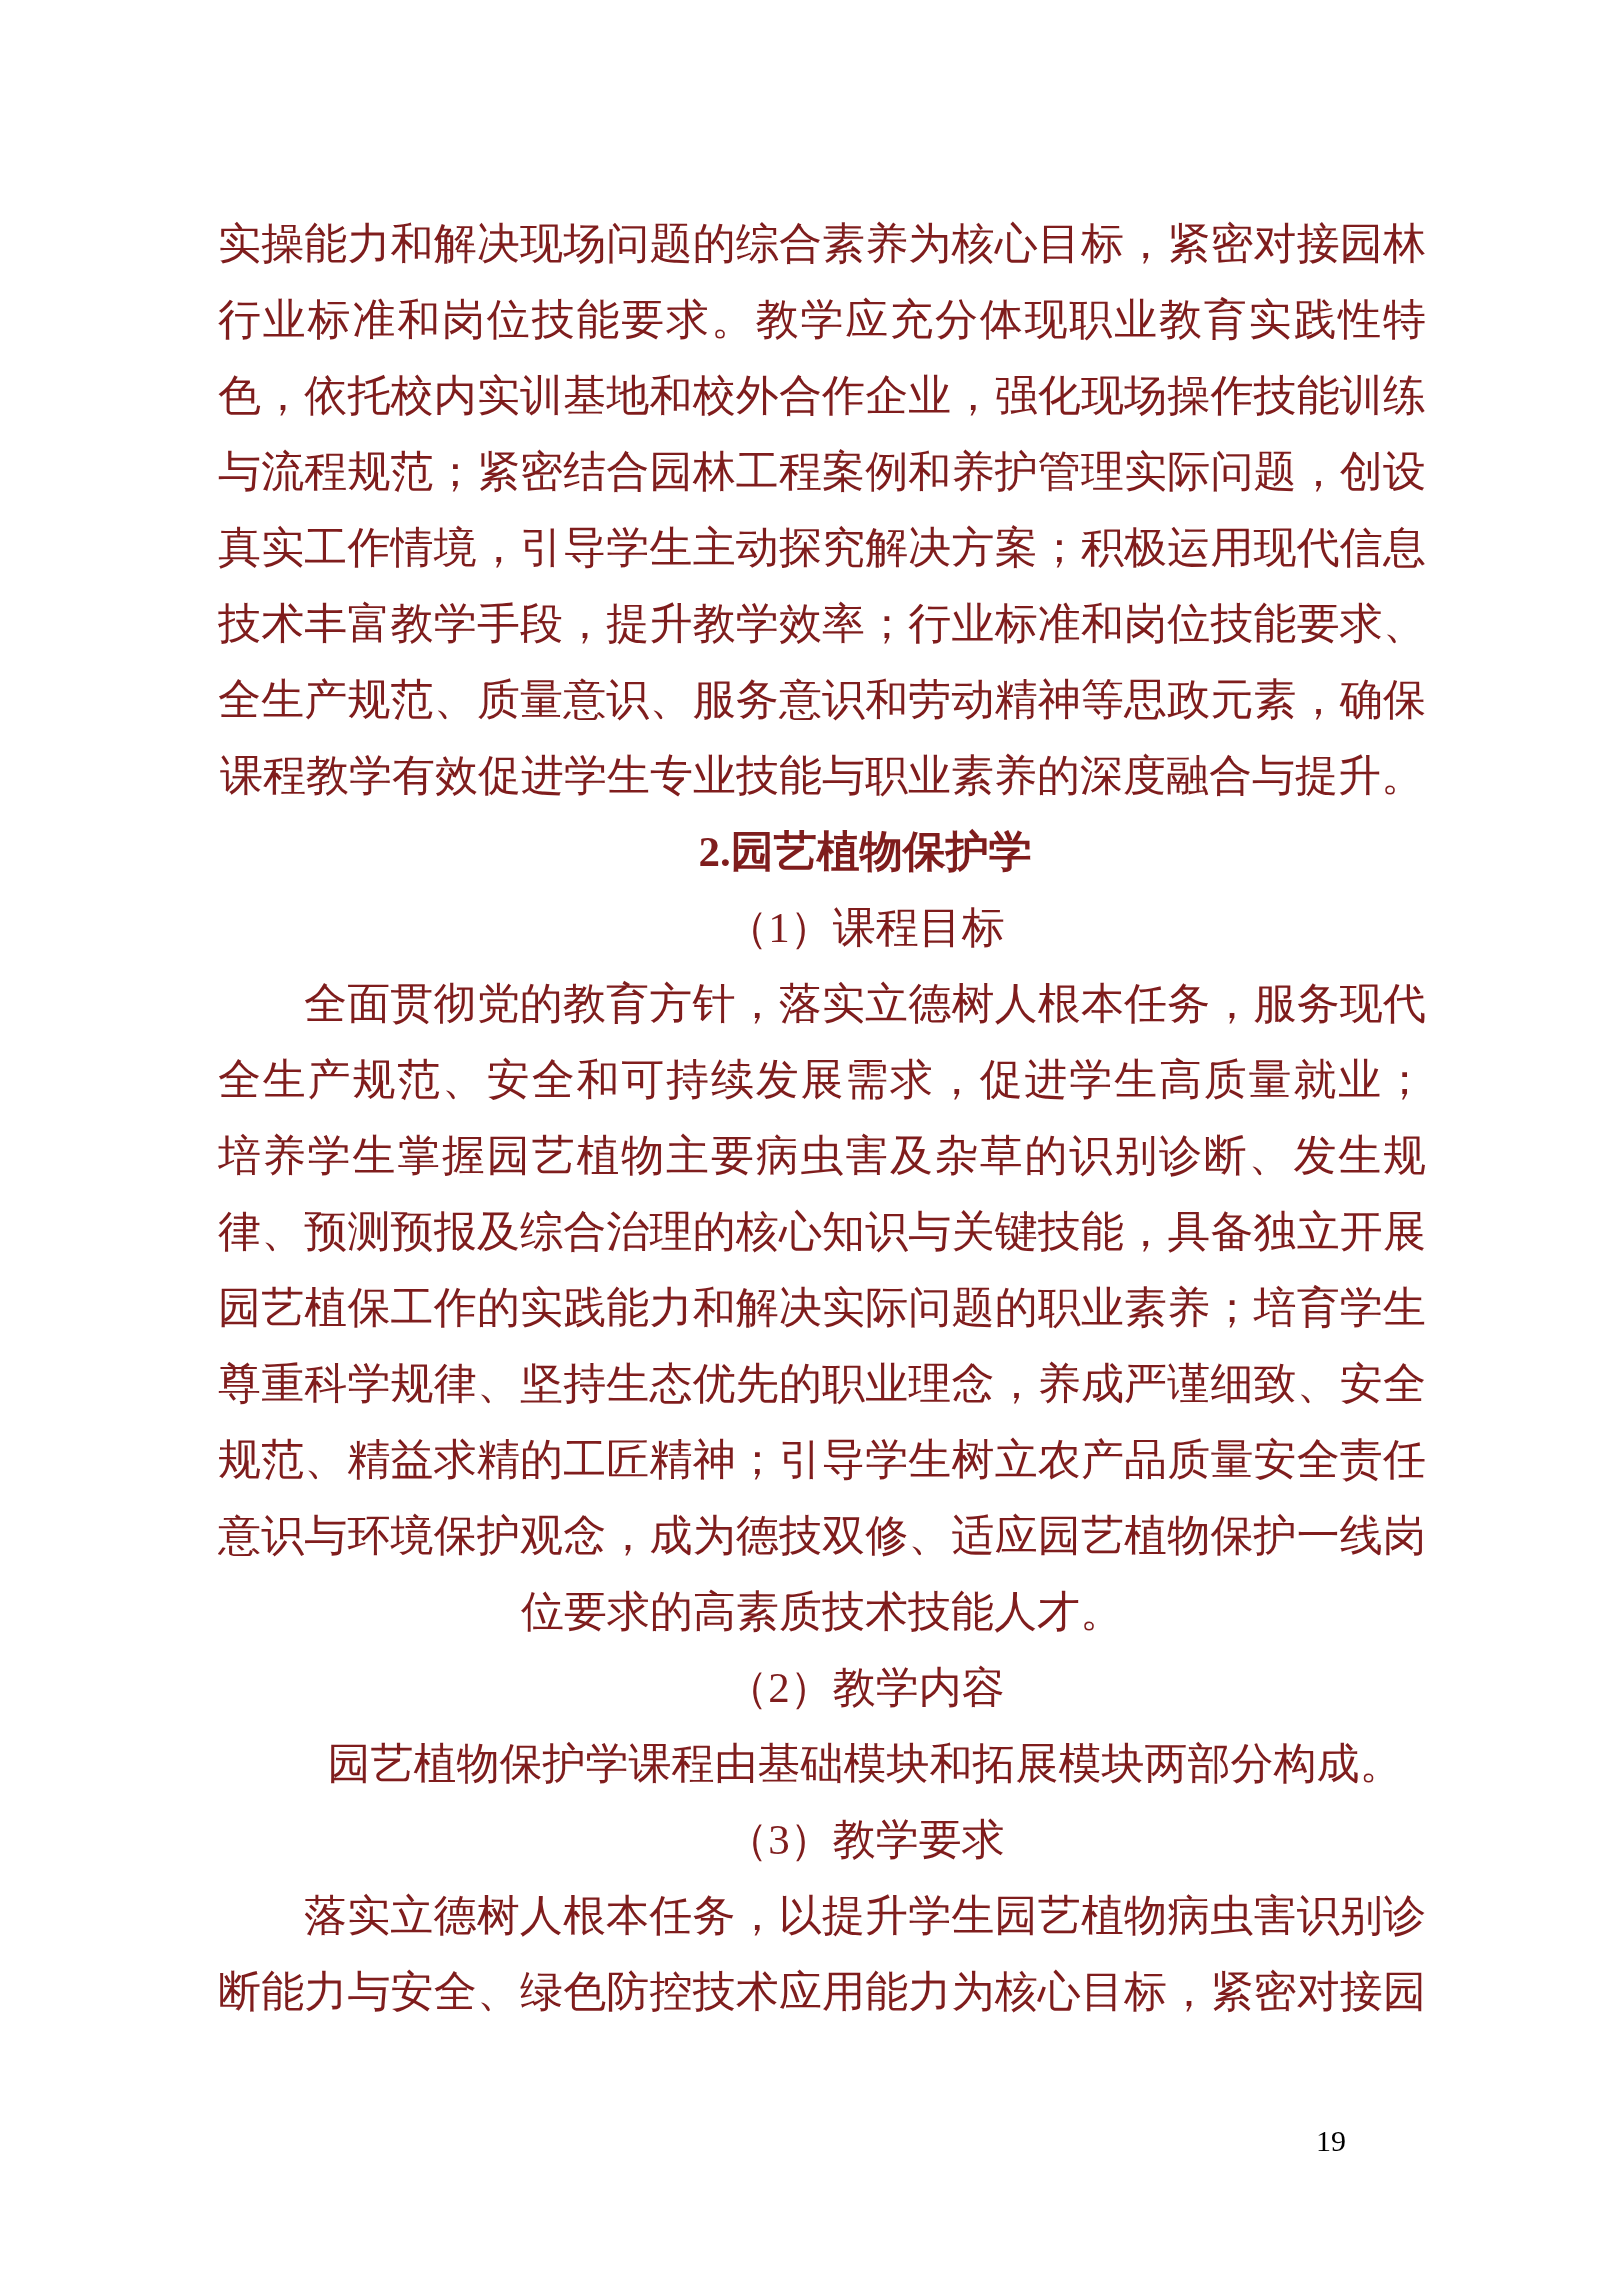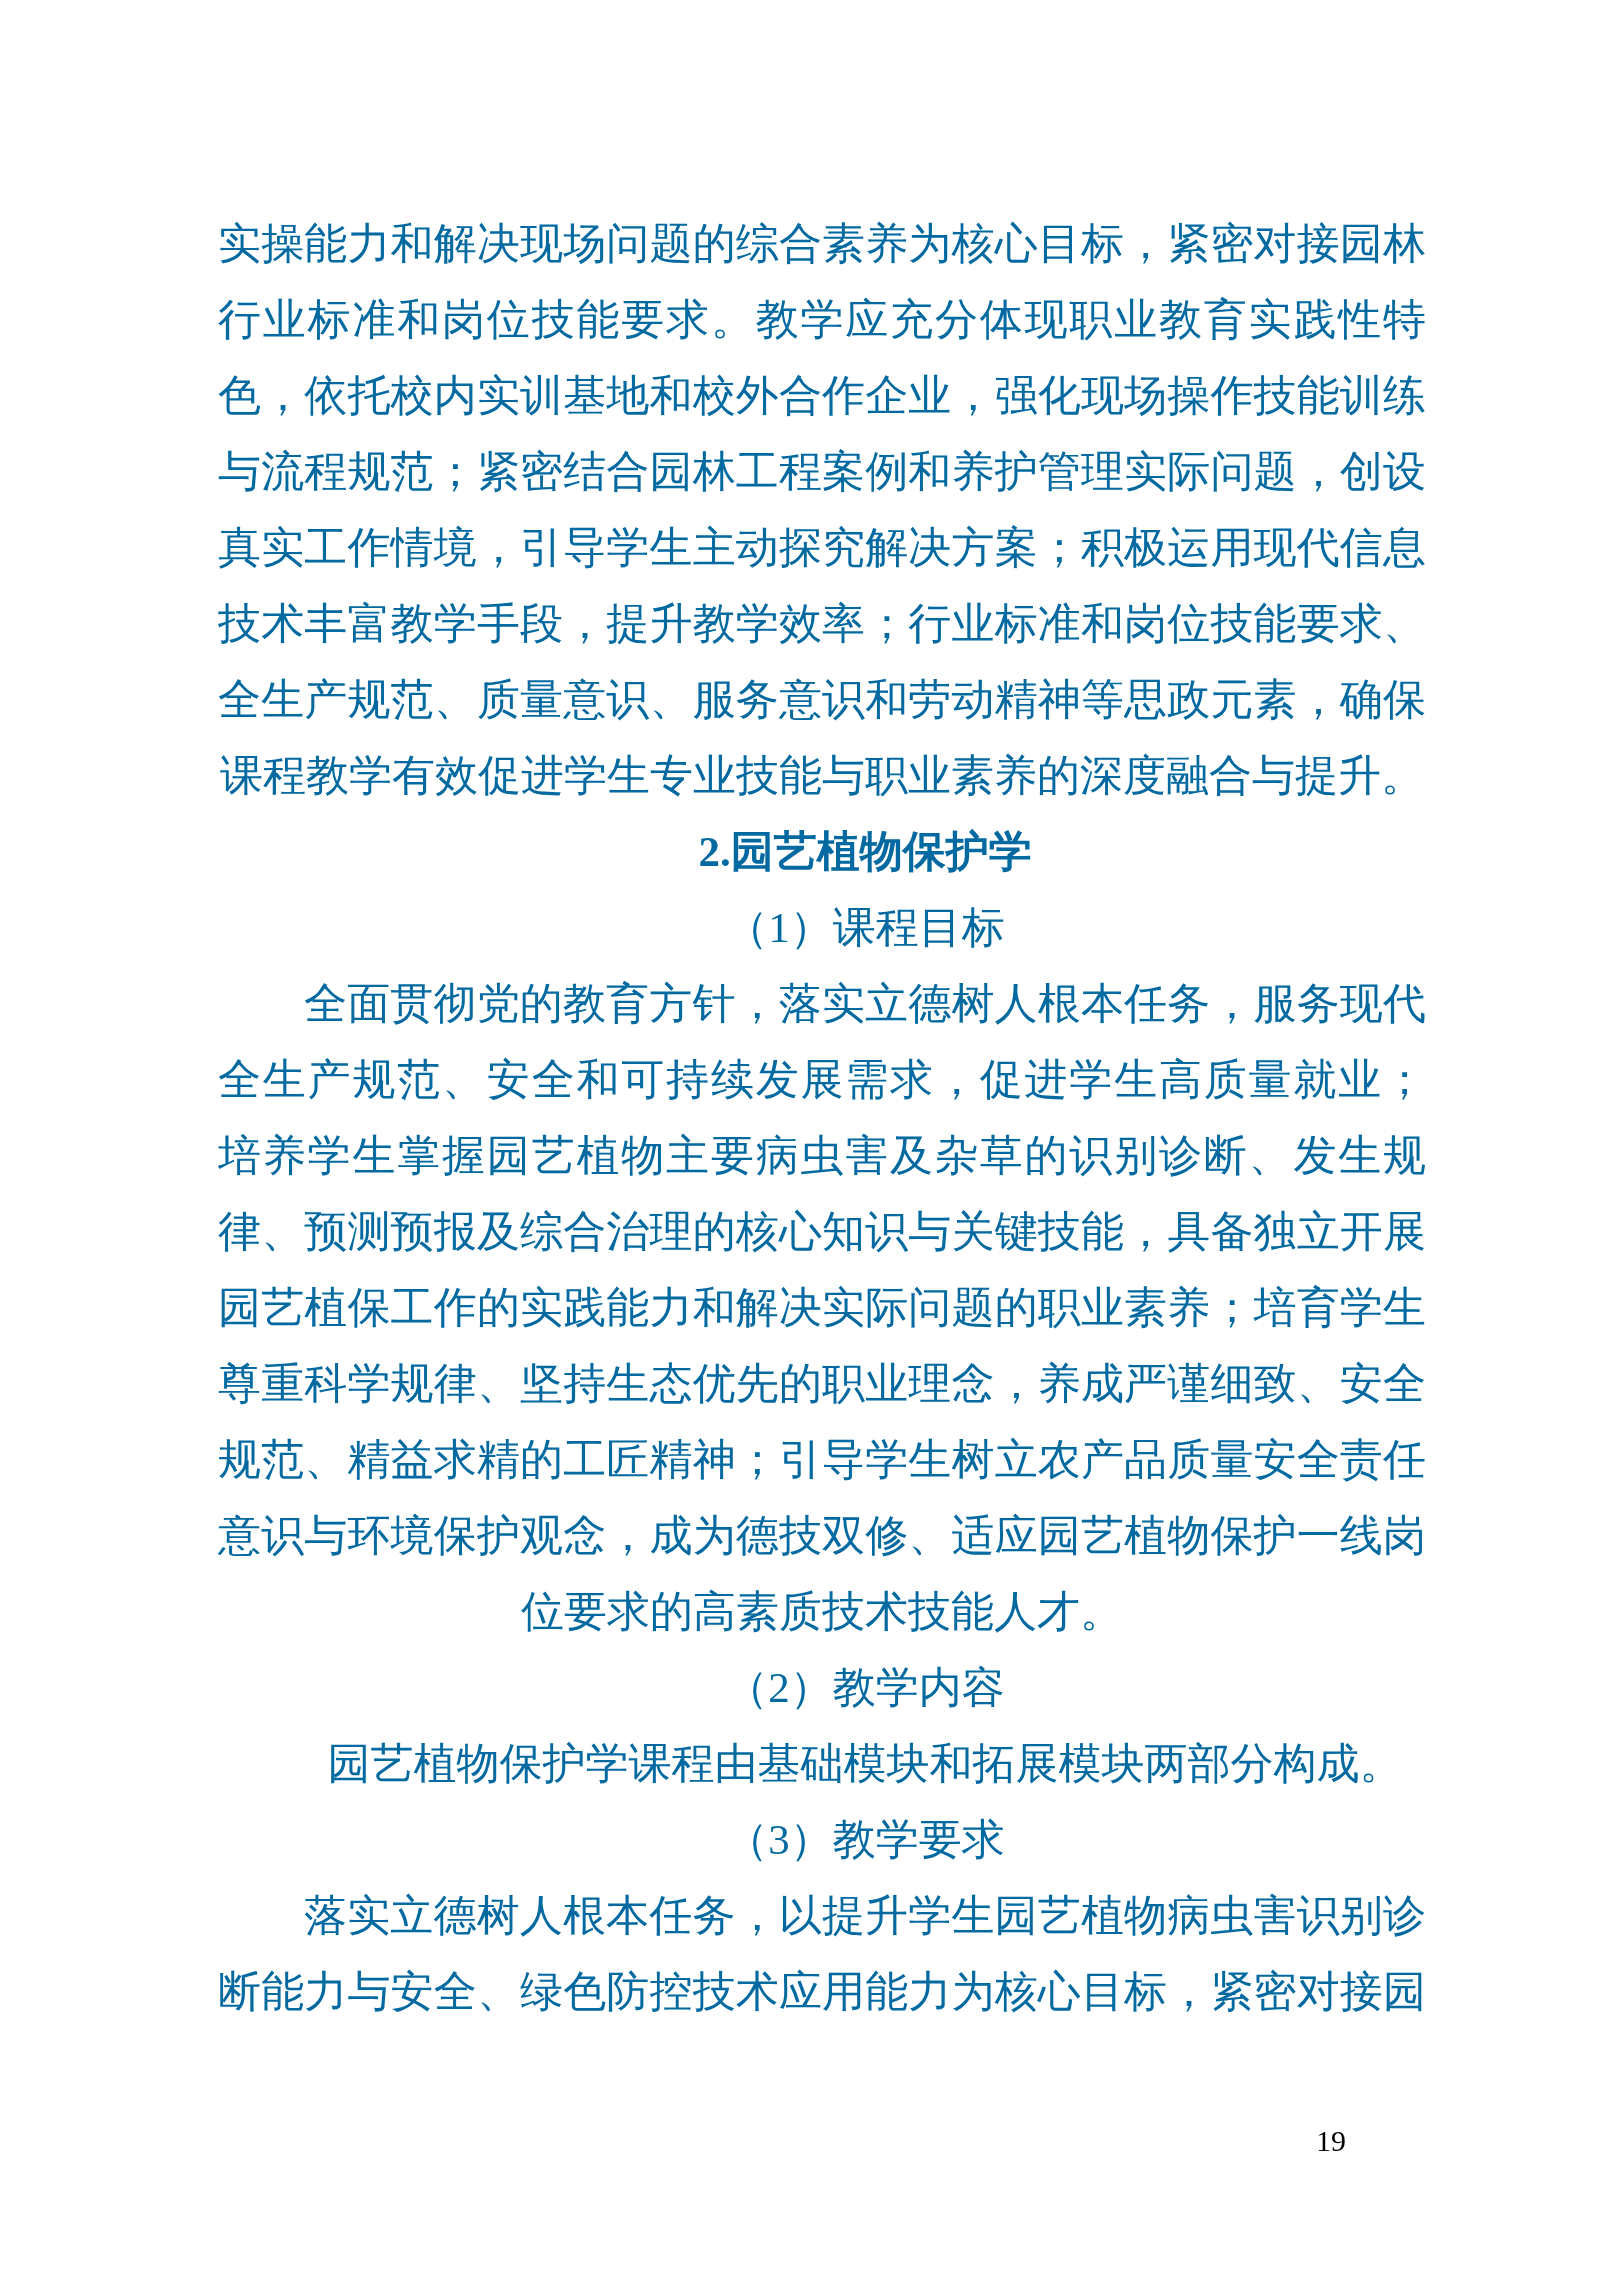--- a/index.html
+++ b/index.html
@@ -23,21 +23,21 @@
     background: #ffffff;
     color: #000000;
   }
   .content {
     position: absolute;
     left: 218px;
     top: 206px;
     width: 1208px;
     font-size: 43px;
     line-height: 76px;
-    color: #0369a1;
+    color: #7f1d1d;
     letter-spacing: 0;
   }
   .line {
     height: 76px;
     text-align: center;
     white-space: normal;
     overflow: hidden;
   }
   .line.j {
     text-align: justify;

